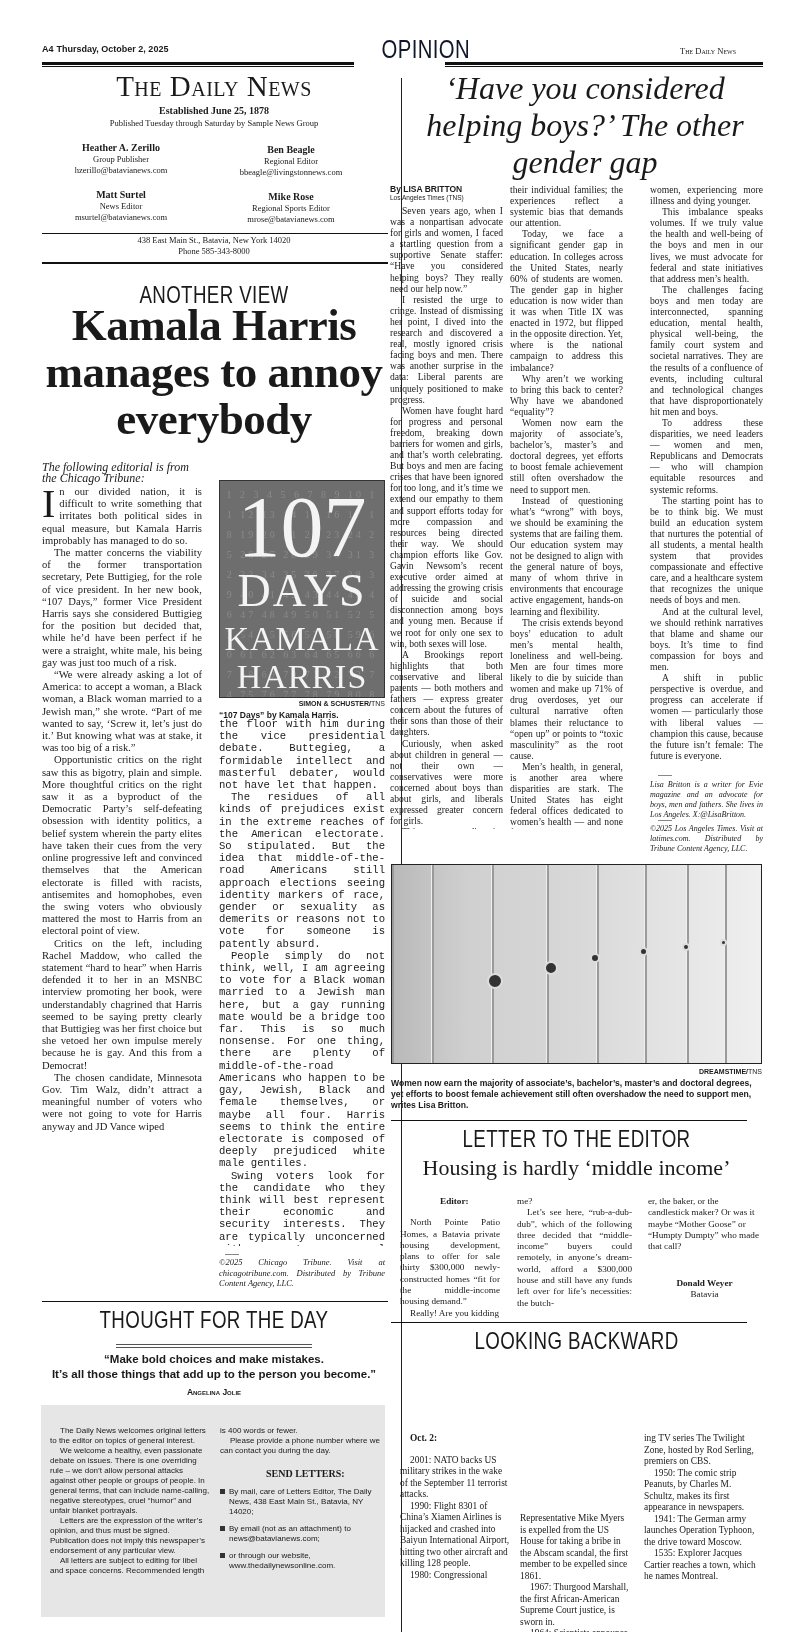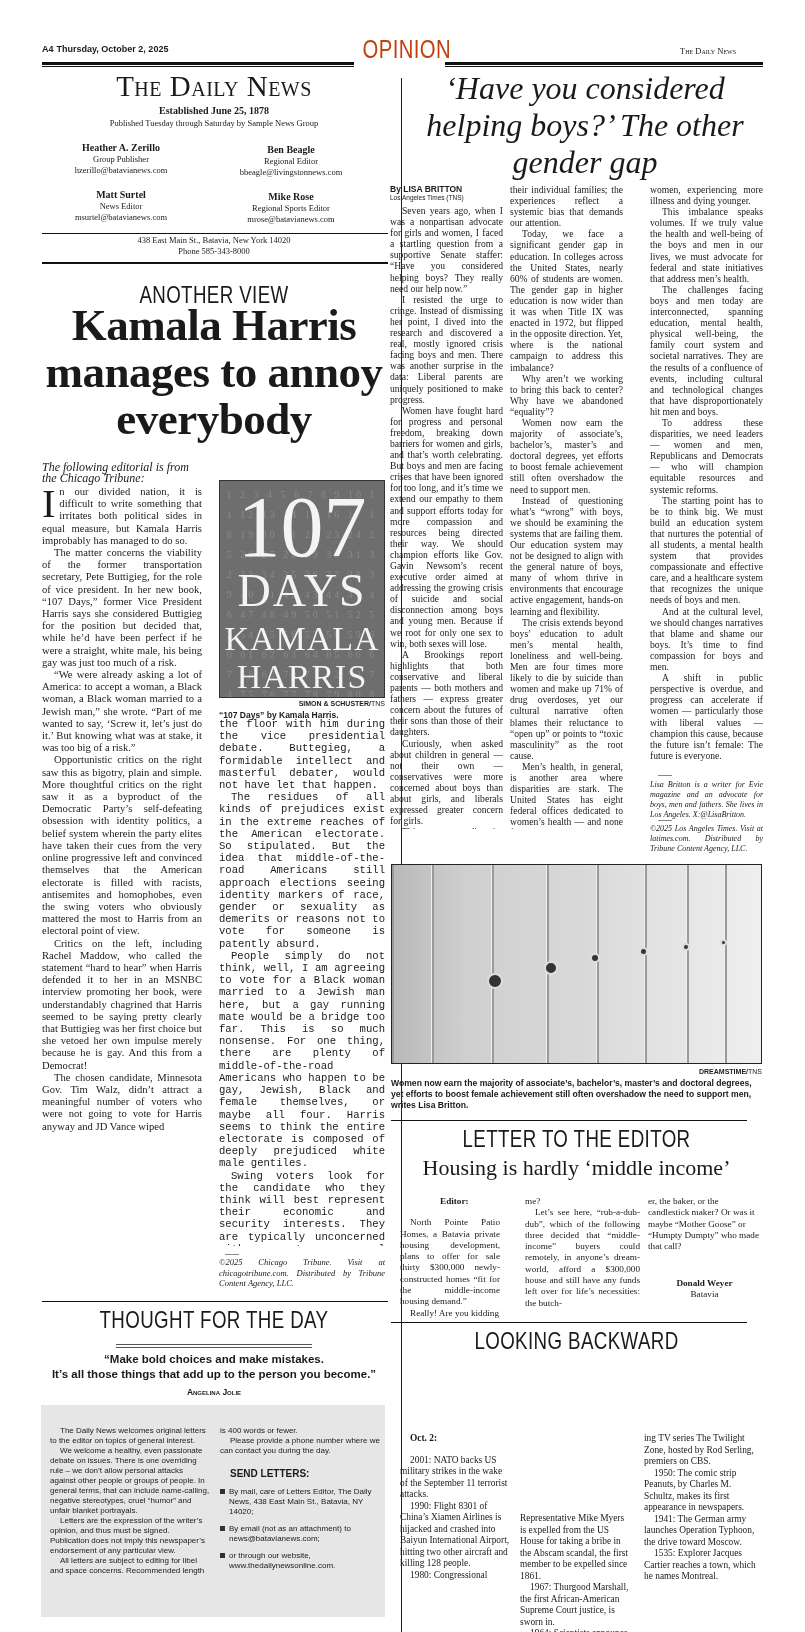--- a/index.html
+++ b/index.html
@@ -9,21 +9,21 @@
   .sans{font-family:"Liberation Sans",sans-serif;}
   .cond{font-family:"Liberation Sans",sans-serif;transform:scaleX(0.78);transform-origin:center;letter-spacing:0.5px;}
   p{margin:0;}
   .body-text{font-family:"Liberation Serif",serif;font-size:10.6px;line-height:12.2px;text-align:justify;hyphens:auto;}
   .body-text p{text-indent:12px;}
   .body-text p.noindent{text-indent:0;}
   .narrow{font-size:9.6px;line-height:11.1px;}
   
   .folio{left:42px;top:44px;font-size:9px;font-weight:bold;}
   .folio b{font-weight:900;margin-right:3px;}
-  .section-flag{left:352px;top:34px;width:96px;text-align:center;font-size:26px;color:#c2410c;}
+  .section-flag{left:371px;top:34px;width:96px;text-align:center;font-size:26px;color:#0f172a;}
   .rule-double-left{left:42px;top:62px;width:312px;height:5px;border-top:3px solid #111;border-bottom:1px solid #111;}
   .rule-double-right{left:445px;top:62px;width:318px;height:5px;border-top:3px solid #111;border-bottom:1px solid #111;}
   .brand-right{left:680px;top:46px;font-size:8.5px;font-variant:small-caps;font-family:"Liberation Serif",serif;}
   .vrule{left:401px;top:78px;width:1px;height:1555px;background:#222;}
   
   .masthead-title{left:42px;top:70px;width:344px;text-align:center;font-family:"Liberation Serif",serif;font-size:29px;font-variant:small-caps;letter-spacing:0.5px;}
   .est{left:42px;top:105px;width:344px;text-align:center;font-size:10px;font-weight:bold;font-family:"Liberation Serif",serif;}
   .pub{left:42px;top:118px;width:344px;text-align:center;font-size:8.5px;font-family:"Liberation Serif",serif;}
   .staff{font-family:"Liberation Serif",serif;text-align:center;font-size:8.5px;line-height:10.5px;width:170px;}
   .staff .n{font-weight:bold;font-size:10px;line-height:13px;}
@@ -45,21 +45,21 @@
   .caption{font-family:"Liberation Sans",sans-serif;font-size:8.5px;font-weight:bold;line-height:10.5px;}
   .copyright{font-family:"Liberation Serif",serif;font-style:italic;font-size:8.5px;line-height:10.5px;text-align:justify;}
   
   .thought-title{left:42px;top:1304px;width:344px;text-align:center;font-size:24px;}
   .thought-rule{left:116px;top:1331px;width:196px;height:4px;border-top:1px solid #555;border-bottom:1px solid #555;}
   .quote{left:42px;top:1345px;width:344px;text-align:center;font-family:"Liberation Sans",sans-serif;font-weight:bold;font-size:11.5px;line-height:15px;}
   .quote-author{left:42px;top:1380px;width:344px;text-align:center;font-family:"Liberation Sans",sans-serif;font-weight:bold;font-size:8.5px;font-variant:small-caps;}
   .letters-box{left:41px;top:1397px;width:344px;height:218px;background:#e6e6e6;}
   .lb-text{font-family:"Liberation Sans",sans-serif;font-size:8px;line-height:10px;}
   .lb-text p{text-indent:10px;}
-  .send{font-family:Liberation Sans, sans-serif;font-weight:bold;font-size:10px;}
+  .send{font-family:Liberation Serif, serif;font-weight:bold;font-size:10px;margin-left:36px;}
   .bullet{font-family:"Liberation Sans",sans-serif;font-size:8px;line-height:10px;padding-left:9px;position:relative;margin-bottom:7px;}
   .bullet:before{content:"";position:absolute;left:0;top:2px;width:5px;height:5px;background:#333;}
   
   .rhead{left:406px;top:70px;width:358px;text-align:center;font-family:"Liberation Serif",serif;font-style:italic;font-size:32px;line-height:37px;}
   .byline{left:390px;top:184px;font-family:"Liberation Sans",sans-serif;font-weight:bold;font-size:8.5px;}
   .byline-sub{left:390px;top:194px;font-family:"Liberation Sans",sans-serif;font-size:6.5px;}
   .lockers{left:391px;top:835px;width:371px;height:230px;background:linear-gradient(90deg,#b8b8b8 0%,#cfcfcf 20%,#d8d8d8 50%,#e6e6e6 80%,#efefef 100%);border:1px solid #222;overflow:hidden;}
   .locker{position:absolute;top:0;bottom:0;border-left:2px solid #9a9a9a;border-right:1px solid #efefef;}
   .lock{position:absolute;width:10px;height:10px;border-radius:50%;background:#333;border:2px solid #ddd;}
   .letter-kicker{left:391px;top:1135px;width:371px;text-align:center;font-size:24px;}
@@ -198,21 +198,21 @@
   <p>Instead of questioning what’s “wrong” with boys, we should be examining the systems that are failing them. Our education system may not be designed to align with the general nature of boys, many of whom thrive in environments that encourage active engagement, hands-on learning and flexibility.</p>
   <p>The crisis extends beyond boys’ education to adult men’s mental health, loneliness and well-being. Men are four times more likely to die by suicide than women and make up 71% of drug overdoses, yet our cultural narrative often blames their reluctance to “open up” or points to “toxic masculinity” as the root cause.</p>
   <p>Men’s health, in general, is another area where disparities are stark. The United States has eight federal offices dedicated to women’s health — and none for men. The data would seem to point policy makers in the other direction: Men have worse health outcomes than</p>
 </div>
 <div class="abs body-text narrow" style="left:650px;top:184px;width:113px;height:580px;overflow:hidden;">
   <p class="noindent">women, experiencing more illness and dying younger.</p>
   <p>This imbalance speaks volumes. If we truly value the health and well-being of the boys and men in our lives, we must advocate for federal and state initiatives that address men’s health.</p>
   <p>The challenges facing boys and men today are interconnected, spanning education, mental health, physical well-being, the family court system and societal narratives. They are the results of a confluence of events, including cultural and technological changes that have disproportionately hit men and boys.</p>
   <p>To address these disparities, we need leaders — women and men, Republicans and Democrats — who will champion equitable resources and systemic reforms.</p>
   <p>The starting point has to be to think big. We must build an education system that nurtures the potential of all students, a mental health system that provides compassionate and effective care, and a healthcare system that recognizes the unique needs of boys and men.</p>
-  <p>And at the cultural level, we should changes narratives that blame and shame our boys. It’s time to find compassion for boys and men.</p>
+  <p>And at the cultural level, we should rethink narratives that blame and shame our boys. It’s time to find compassion for boys and men.</p>
   <p>A shift in public perspective is overdue, and progress can accelerate if women — particularly those with liberal values — champion this cause, because the future isn’t female: The future is everyone.</p>
 </div>
 <div class="abs rule-thin" style="left:658px;top:775px;width:14px;background:#888;"></div>
 <div class="abs copyright" style="left:650px;top:780px;width:113px;font-size:8px;line-height:10px;">Lisa Britton is a writer for Evie magazine and an advocate for boys, men and fathers. She lives in Los Angeles. X:@LisaBritton.</div>
 <div class="abs rule-thin" style="left:658px;top:820px;width:14px;background:#888;"></div>
 <div class="abs copyright" style="left:650px;top:824px;width:113px;font-size:8px;line-height:10px;">©2025 Los Angeles Times. Visit at latimes.com. Distributed by Tribune Content Agency, LLC.</div>
 
 <div class="abs lockers" style="top:864px;height:200px;">
   <div class="locker" style="left:0;width:40px;"></div>
   <div class="locker" style="left:40px;width:60px;"></div>
@@ -237,21 +237,21 @@
 <div class="abs letter-kicker" style="top:1125px;">
     <div class="cond">LETTER TO THE EDITOR</div>
   </div>
 <div class="abs letter-head" style="top:1155px;">Housing is hardly ‘middle income’</div>
 
 <div class="abs lt" style="left:400px;top:1196px;width:100px;">
   <div style="font-weight:bold;margin-bottom:10px;margin-left:40px;">Editor:</div>
   <p>North Pointe Patio Homes, a Batavia private housing development, plans to offer for sale thirty $300,000 newly-constructed homes “fit for the middle-income housing demand.”</p>
   <p>Really! Are you kidding</p>
 </div>
-<div class="abs lt" style="left:517px;top:1196px;width:115px;margin-left:8px;">
+<div class="abs lt" style="left:517px;top:1196px;width:115px;">
   <p class="noindent" style="text-indent:0">me?</p>
   <p>Let’s see here, “rub-a-dub-dub”, which of the following three decided that “middle-income” buyers could remotely, in anyone’s dream-world, afford a $300,000 house and still have any funds left over for life’s necessities: the butch-</p>
 </div>
 <div class="abs lt" style="left:648px;top:1196px;width:113px;text-align:left;">
   <p style="text-indent:0">er, the baker, or the candlestick maker? Or was it maybe “Mother Goose” or “Humpty Dumpty” who made that call?</p>
 </div>
 <div class="abs lt" style="left:648px;top:1278px;width:113px;text-align:center;">
   <div style="font-weight:bold;">Donald Weyer</div>
   <div>Batavia</div>
 </div>

